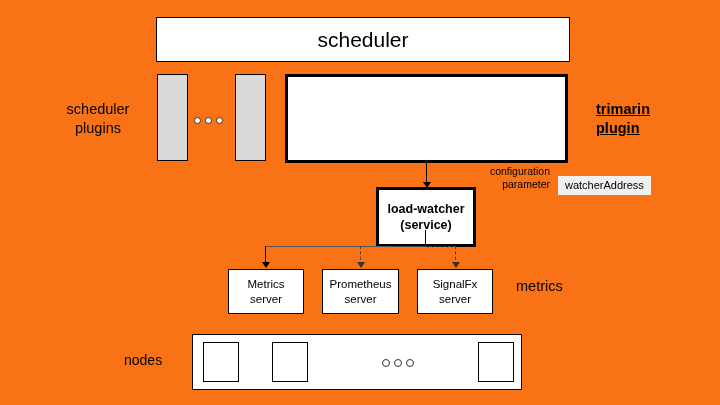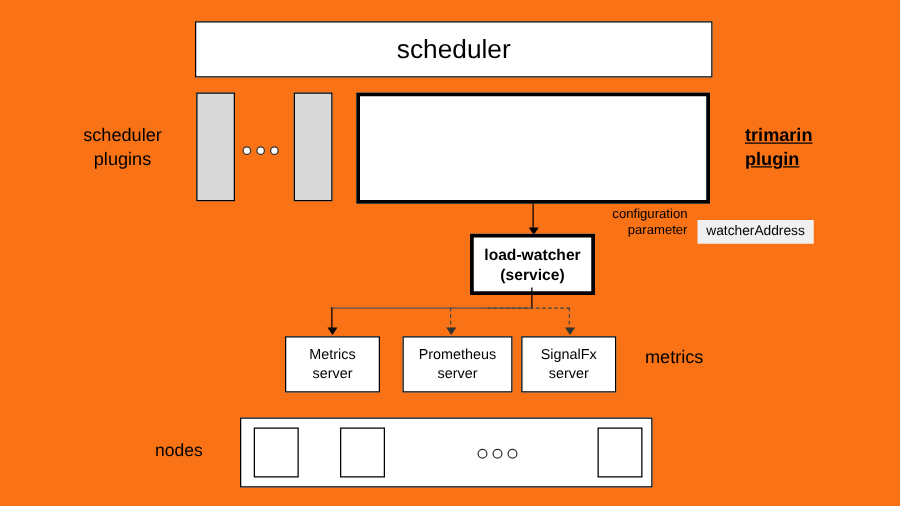--- a/index.html
+++ b/index.html
@@ -153,21 +153,21 @@
     <div>parameter</div>
   </div>
 
   <div class="abs" style="left:558px; top:175px;">
     <span class="t-code">watcherAddress</span>
   </div>
 
   <div class="abs vline-solid" style="left:426px; top:163px; height:22px;"></div>
   <div class="abs arrow-down" style="left:423px; top:182px;"></div>
 
-  <div class="abs box-thick" style="left:376px; top:187px; width:100px; height:49px; flex-direction:column;">
+  <div class="abs box-thick" style="left:376px; top:187px; width:100px; height:60px; flex-direction:column;">
     <div class="t-lw">load-watcher</div>
     <div class="t-lw">(service)</div>
   </div>
 
   <div class="abs vline-solid" style="left:425px; top:230px; height:17px;"></div>
 
   <div class="abs hline-solid" style="left:265px; top:246px; width:161px;"></div>
 
   <div class="abs hline-dash" style="left:390px; top:246px; width:66px;"></div>
 
@@ -178,21 +178,21 @@
   <div class="abs arrow-down gray" style="left:357px; top:262px;"></div>
 
   <div class="abs vline-dash" style="left:455px; top:246px; height:19px;"></div>
   <div class="abs arrow-down gray" style="left:452px; top:262px;"></div>
 
   <div class="abs box-thin" style="left:228px; top:269px; width:76px; height:45px; flex-direction:column;">
     <div class="t-srv">Metrics</div>
     <div class="t-srv">server</div>
   </div>
 
-  <div class="abs box-thin" style="left:322px; top:269px; width:88px; height:45px; flex-direction:column;">
+  <div class="abs box-thin" style="left:322px; top:269px; width:77px; height:45px; flex-direction:column;">
     <div class="t-srv">Prometheus</div>
     <div class="t-srv">server</div>
   </div>
 
   <div class="abs box-thin" style="left:417px; top:269px; width:76px; height:45px; flex-direction:column;">
     <div class="t-srv">SignalFx</div>
     <div class="t-srv">server</div>
   </div>
 
   <div class="abs t-side" style="left:516px; top:277px; width:100px; text-align:left;">

